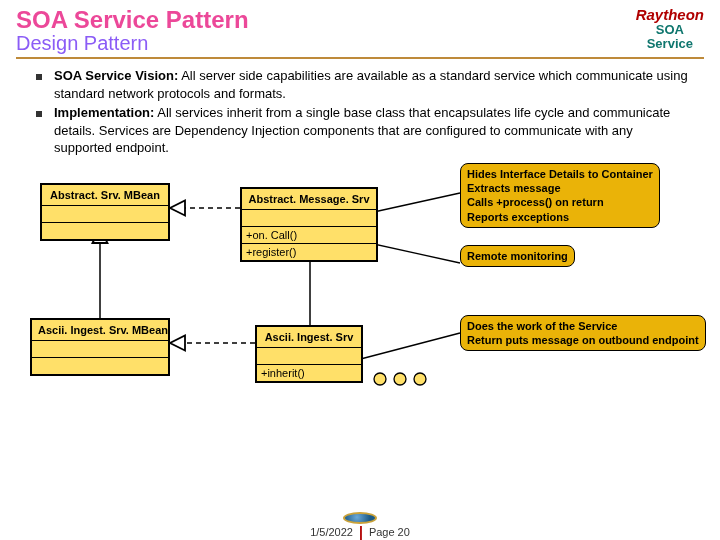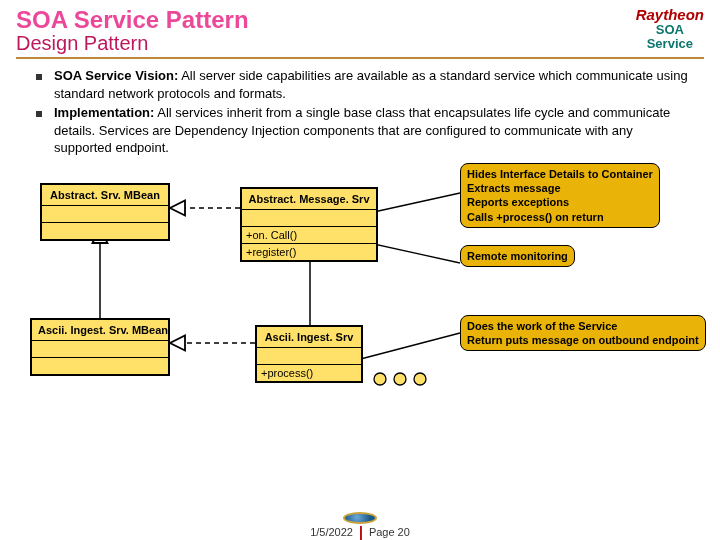--- a/index.html
+++ b/index.html
@@ -18,21 +18,21 @@
     padding: 6px 16px 0 16px;
   }
   .title-block { }
   .title {
     font-size: 24px;
     font-weight: bold;
     color: #ec4899;
   }
   .subtitle {
     font-size: 20px;
-    color: #be185d;
+    color: #8b5cf6;
     margin-top: -2px;
   }
   .brand-block {
     text-align: center;
   }
   .brand {
     font-weight: bold;
     font-style: italic;
     font-size: 15px;
     color: #b00000;
@@ -214,28 +214,28 @@
 
     <div class="uml" style="left:0px; top:155px; width:140px;">
       <div class="uml-name">Ascii. Ingest. Srv. MBean</div>
       <div class="uml-sec">&nbsp;</div>
       <div class="uml-sec">&nbsp;</div>
     </div>
 
     <div class="uml" style="left:225px; top:162px; width:108px;">
       <div class="uml-name">Ascii. Ingest. Srv</div>
       <div class="uml-sec">&nbsp;</div>
-      <div class="uml-sec">+process()</div>
+      <div class="uml-sec">+inherit()</div>
     </div>
 
     <div class="note" style="left:430px; top:0px;">
       <div>Hides Interface Details to Container</div>
       <div>Extracts message</div>
+      <div>Calls +process() on return</div>
       <div>Reports exceptions</div>
-      <div>Calls +process() on return</div>
     </div>
 
     <div class="note" style="left:430px; top:82px;">
       <div>Remote monitoring</div>
     </div>
 
     <div class="note" style="left:430px; top:152px;">
       <div>Does the work of the Service</div>
       <div>Return puts message on outbound endpoint</div>
     </div>

